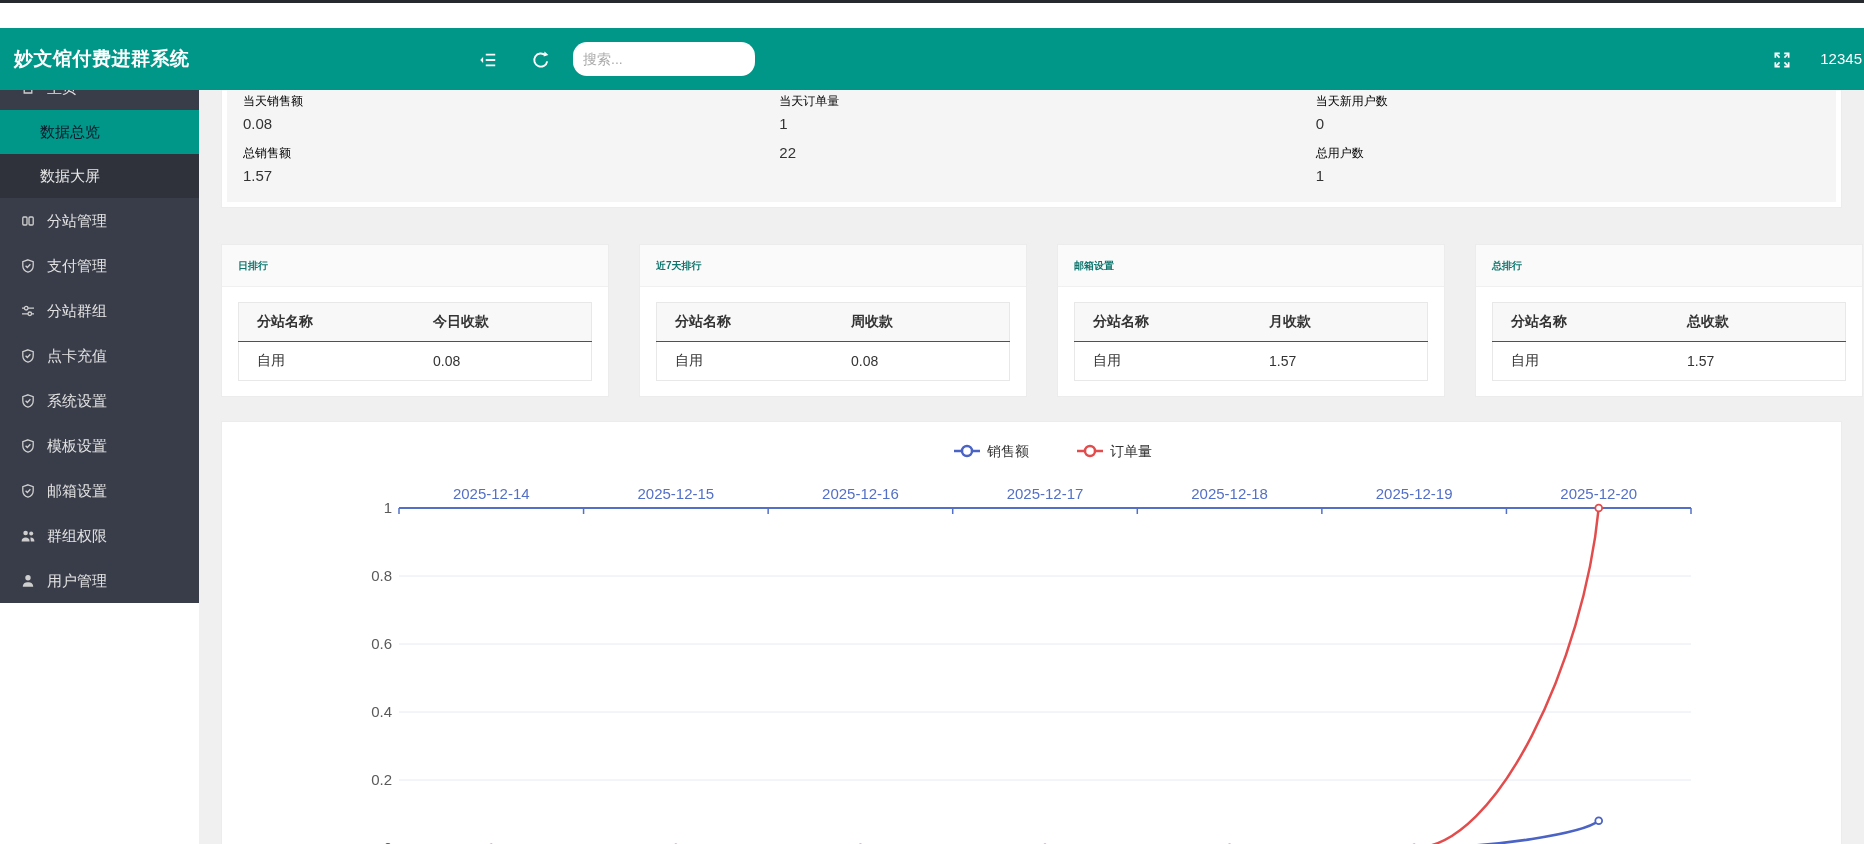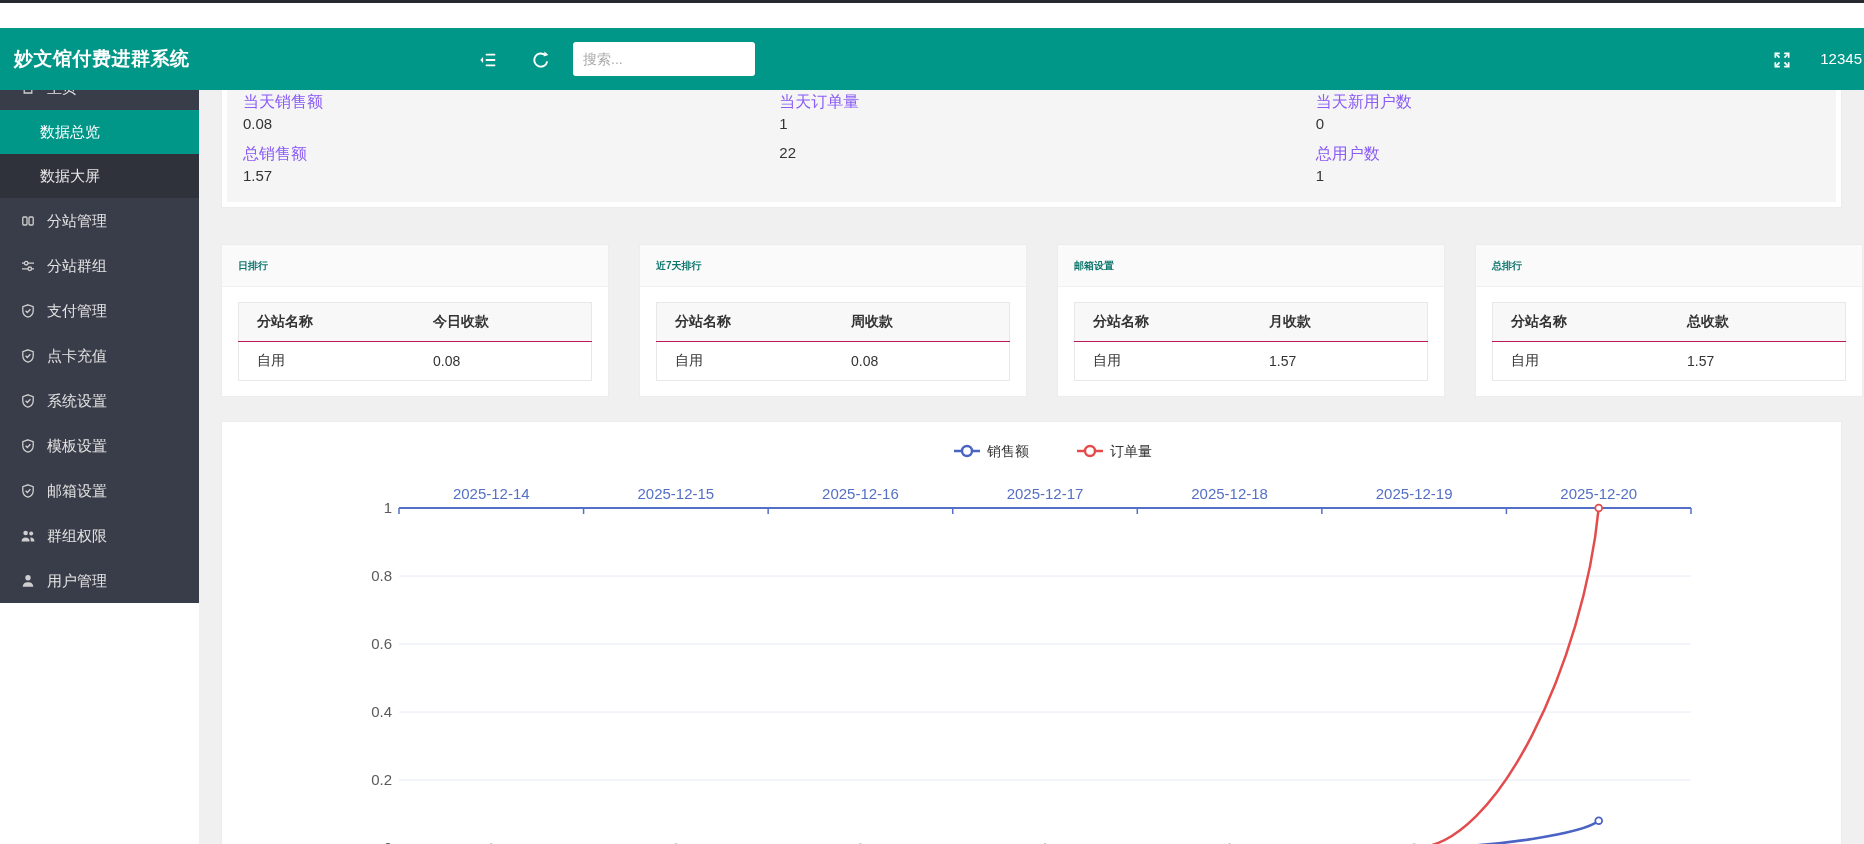--- a/index.html
+++ b/index.html
@@ -5,41 +5,41 @@
   * { box-sizing: border-box; margin: 0; padding: 0; }
   html,body { width:1864px; height:844px; overflow:hidden; background:#fff;
     font-family:"Liberation Sans","DejaVu Sans",sans-serif; }
   .top-edge { position:absolute; left:0; top:0; width:1864px; height:3px; background:#26292e; z-index:30; }
   .topbar { position:absolute; left:0; top:3px; width:1864px; height:62px; z-index:20;margin-top:25px; }
   .brand { position:absolute; left:14px; top:0; height:62px; line-height:62px;
     color:#fff; font-size:19px; font-weight:bold; letter-spacing:0.5px; }
   .tb-icon { position:absolute; top:22px; width:20px; height:20px; color:#fff; cursor:pointer; }
   .tb-icon svg { width:20px; height:20px; display:block; }
   .search-box { position:absolute; left:573px; top:14px; width:182px; height:34px;
-    border:none; border-radius:3px; background:#fff; padding-left:10px; font-size:14px; color:#666; outline:none; }
+    border:none; border-radius:14px; background:#fff; padding-left:10px; font-size:14px; color:#666; outline:none; }
   .search-box::placeholder { color:#aaa; }
   .username { position:absolute; right:2px; top:0; height:62px; line-height:62px; color:#fff; font-size:15px; cursor:pointer; }
 
   .sidebar { position:absolute; left:0; top:65px; width:199px; z-index:15; }
   .nav-item { height:45px; line-height:45px; padding-left:20px; color:#e2e2e2; font-size:15px;
     cursor:pointer; position:relative; white-space:nowrap; }
   .nav-icon { display:inline-block; width:18px; margin-right:9px; vertical-align:-3px; color:#cfcfcf; }
   .nav-icon svg { width:16px; height:16px; display:inline-block; }
   .nav-arrow { position:absolute; right:14px; top:0; font-size:9px; color:#d6d6d6; }
   .nav-sub-item { height:44px; line-height:44px; padding-left:40px; font-size:15px; color:#e8e8e8; cursor:pointer; }
-  .nav-sub-item.active { color:#ffffff; }
+  .nav-sub-item.active { color:#0f172a; }
 
   .content { position:absolute; left:199px; top:65px; width:1665px; height:779px;
     background:#f0f0f0; padding:9px 22px; overflow:visible; }
   .card { background:#fff; border:1px solid #ececec; }
 
   .stats-card { padding:5px; margin-bottom:36px; }
   .stats-panel { background:#f5f5f5; padding:8px 0; display:grid; grid-template-columns:1fr 1fr 1fr; }
   .stat-cell { padding-left:16px; }
-  .stat-label { font-size:16px; color:#8b5cf6; line-height:23px; margin-top:2px; }
+  .stat-label { font-size:12px; color:#000000; line-height:23px; margin-top:2px; }
   .stat-value { font-size:15px; color:#333; line-height:21px; margin-bottom:8px; }
 
   .rank-row { display:flex; gap:30px; margin-bottom:24px; width:1642px; }
   .rank-card { width:388px; flex:0 0 auto; }
   .rank-head { height:42px; line-height:42px; padding-left:16px; font-size:10px; font-weight:bold;
     color:#0f766e; background:#fafafa; border-bottom:1px solid #f0f0f0; }
   .rank-body { padding:15px 16px; }
   .rank-table { width:100%; border-collapse:collapse; border:1px solid #e8e8e8; }
   .rank-table th { background:#f8f8f8; text-align:left; font-size:14px; color:#333;
     padding:10px 0 10px 18px; border-bottom:1px solid #be185d; font-weight:bold; }
@@ -85,28 +85,28 @@
         </svg></span><span>主页</span><span class="nav-arrow">▲</span></div>
     <div class="nav-sub" style="background: rgb(47, 50, 59);">
       <div class="nav-sub-item active" style="background: rgb(0, 150, 136);">数据总览</div>
       <div class="nav-sub-item">数据大屏</div>
     </div>
     <div class="nav-item"><span class="nav-icon"><svg viewBox="0 0 16 16" fill="none" stroke="currentColor" stroke-width="1.3">
           <rect x="2.8" y="4" width="4.2" height="8" rx="1"></rect>
           <rect x="9" y="4" width="4.2" height="8" rx="1"></rect>
         </svg></span><span>分站管理</span></div>
     <div class="nav-item"><span class="nav-icon"><svg viewBox="0 0 16 16" fill="none" stroke="currentColor" stroke-width="1.3">
+          <path d="M8 1.8 13.2 3.6V7.8C13.2 11.3 11 13.3 8 14.2 5 13.3 2.8 11.3 2.8 7.8V3.6Z"></path>
+          <path d="M5.6 7.8 7.3 9.5 10.4 6.2"></path>
+        </svg></span><span>支付管理</span></div>
+    <div class="nav-item"><span class="nav-icon"><svg viewBox="0 0 16 16" fill="none" stroke="currentColor" stroke-width="1.3">
           <path d="M2 5.2h12M2 10.8h12"></path>
           <circle cx="6.2" cy="5.2" r="1.8" fill="#393D49"></circle>
           <circle cx="9.8" cy="10.8" r="1.8" fill="#393D49"></circle>
         </svg></span><span>分站群组</span></div>
-    <div class="nav-item"><span class="nav-icon"><svg viewBox="0 0 16 16" fill="none" stroke="currentColor" stroke-width="1.3">
-          <path d="M8 1.8 13.2 3.6V7.8C13.2 11.3 11 13.3 8 14.2 5 13.3 2.8 11.3 2.8 7.8V3.6Z"></path>
-          <path d="M5.6 7.8 7.3 9.5 10.4 6.2"></path>
-        </svg></span><span>支付管理</span></div>
     <div class="nav-item"><span class="nav-icon"><svg viewBox="0 0 16 16" fill="none" stroke="currentColor" stroke-width="1.3">
           <path d="M8 1.8 13.2 3.6V7.8C13.2 11.3 11 13.3 8 14.2 5 13.3 2.8 11.3 2.8 7.8V3.6Z"></path>
           <path d="M5.6 7.8 7.3 9.5 10.4 6.2"></path>
         </svg></span><span>点卡充值</span></div>
     <div class="nav-item"><span class="nav-icon"><svg viewBox="0 0 16 16" fill="none" stroke="currentColor" stroke-width="1.3">
           <path d="M8 1.8 13.2 3.6V7.8C13.2 11.3 11 13.3 8 14.2 5 13.3 2.8 11.3 2.8 7.8V3.6Z"></path>
           <path d="M5.6 7.8 7.3 9.5 10.4 6.2"></path>
         </svg></span><span>系统设置</span></div>
     <div class="nav-item"><span class="nav-icon"><svg viewBox="0 0 16 16" fill="none" stroke="currentColor" stroke-width="1.3">
           <path d="M8 1.8 13.2 3.6V7.8C13.2 11.3 11 13.3 8 14.2 5 13.3 2.8 11.3 2.8 7.8V3.6Z"></path>

